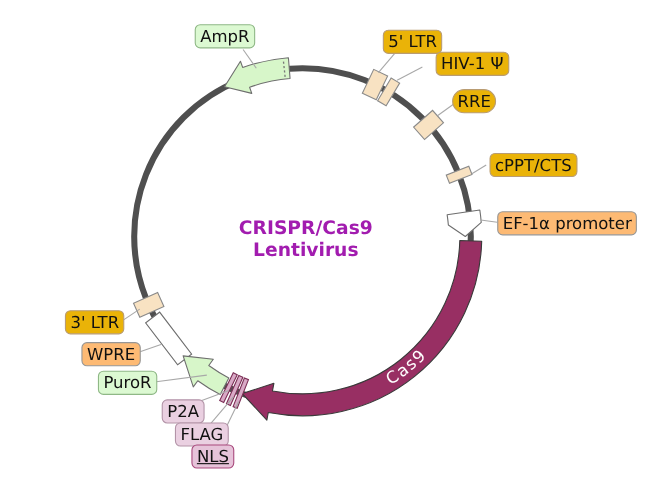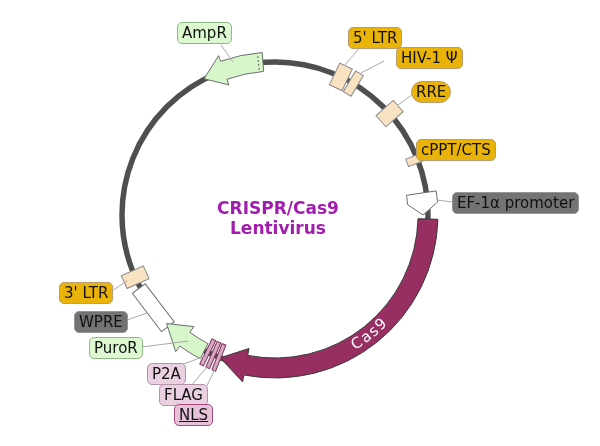--- a/index.html
+++ b/index.html
@@ -4,21 +4,21 @@
 <style>
   html,body{margin:0;padding:0;background:#ffffff;}
   .canvas{position:relative;width:600px;height:446px;background:#ffffff;overflow:hidden;
           font-family:"DejaVu Sans",sans-serif;}
   svg{position:absolute;left:0;top:0;}
   .lbl{position:absolute;font:15px/1.2 "DejaVu Sans",sans-serif;color:#111;
        padding:1px 4px;border-radius:5px;border:1px solid #737373;background:#fff;
        white-space:nowrap;}
   .lbl.green{background:#dcf9d2;border-color:#8fb886;}
   .lbl.tan{background:#eab308;border-color:#b99c72;}
-  .lbl.white{background:#737373;border-color:#969696;}
+  .lbl.white{background:#fdba74;border-color:#969696;}
   .lbl.plum{background:#ead0e1;border-color:#b394a8;margin-left:20px;}
   .lbl.plum-strong{background:#e6c3d9;border-color:#a8487c;border-width:1.5px;}
   .map-title{position:absolute;left:168px;top:198px;width:220px;text-align:center;
              font:bold 17px/1.2 "DejaVu Sans",sans-serif;color:#a21caf;}
 </style>
 </head>
 <body>
 
 <div class="canvas">
 
@@ -61,21 +61,21 @@
         <text font-size="15" fill="#ffffff" letter-spacing="1.5" font-family="&quot;DejaVu Sans&quot;, sans-serif"><textPath href="#cas9-text-path" startOffset="50%" text-anchor="middle" xlink:href="#cas9-text-path">Cas9</textPath></text>
       </g>
   </svg>
 
   <div class="map-title">CRISPR/Cas9 Lentivirus</div>
 
   <div class="lbl green" style="left:177px;top:22px;">AmpR</div>
   <div class="lbl tan" style="left:348px;top:27px;">5' LTR</div>
   <div class="lbl tan" style="left:356px;top:47px;margin-left:40px;">HIV-1 Ψ</div>
   <div class="lbl tan" style="left:411px;top:81px;border-radius:11px;">RRE</div>
-  <div class="lbl tan" style="left:416px;top:139px;">cPPT/CTS</div>
+  <div class="lbl tan" style="left:445px;top:139px;">cPPT/CTS</div>
   <div class="lbl white" style="left:452px;top:192px;">EF-1α promoter</div>
   <div class="lbl tan" style="left:59px;top:282px;">3' LTR</div>
   <div class="lbl white" style="left:74px;top:311px;">WPRE</div>
   <div class="lbl green" style="left:89px;top:337px;">PuroR</div>
   <div class="lbl plum" style="left:127px;top:363px;">P2A</div>
   <div class="lbl plum" style="left:139px;top:384px;">FLAG</div>
   <div class="lbl plum-strong" style="left:174px;top:404px;text-decoration:underline;">NLS</div>
 </div>
 
 </body></html>

